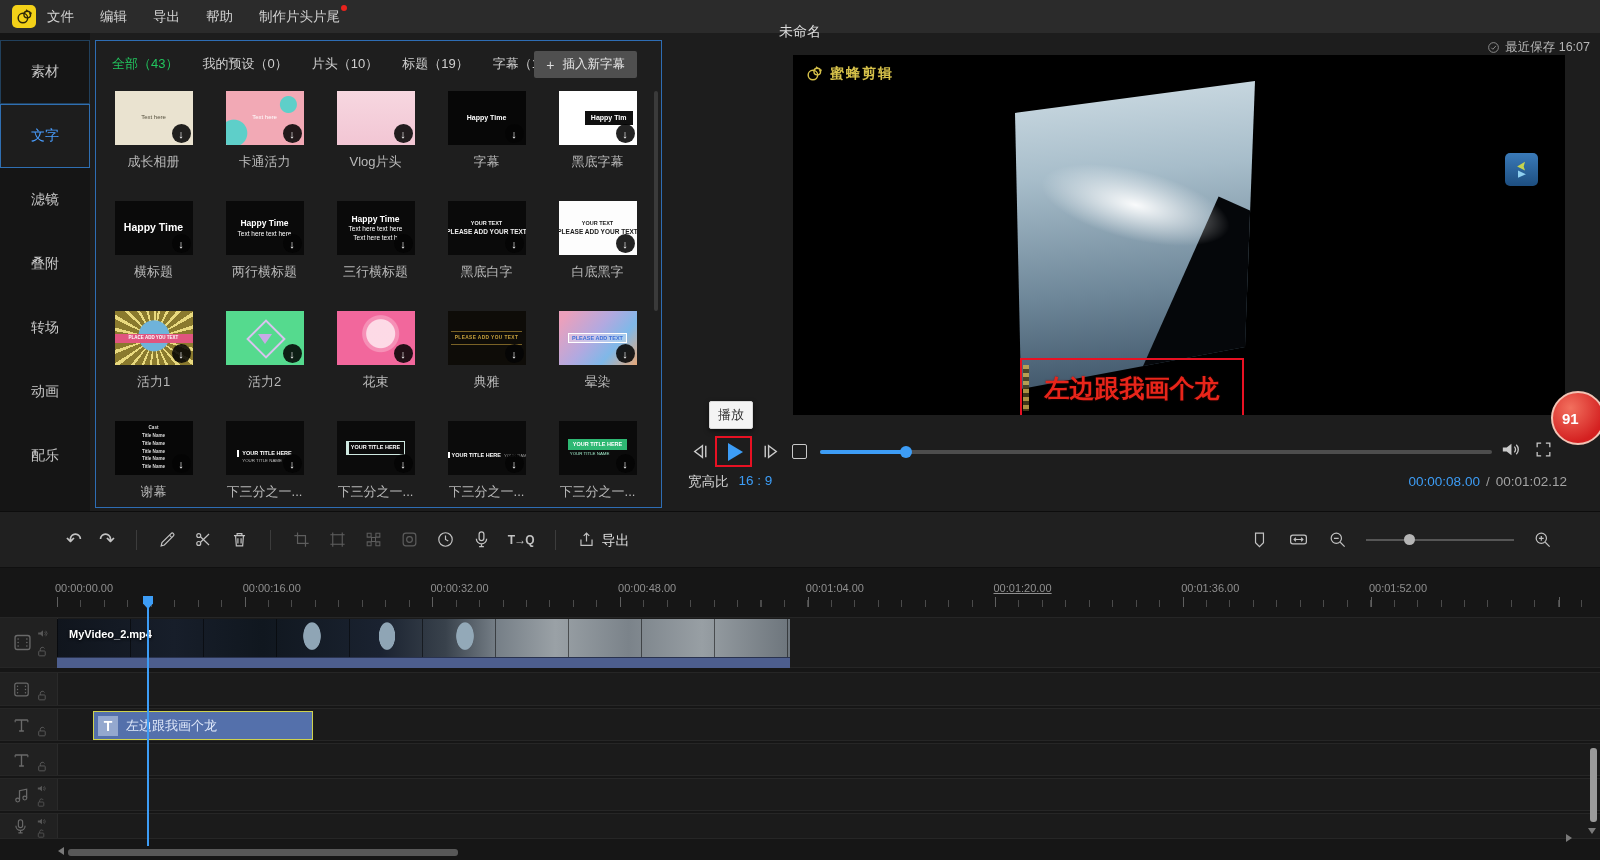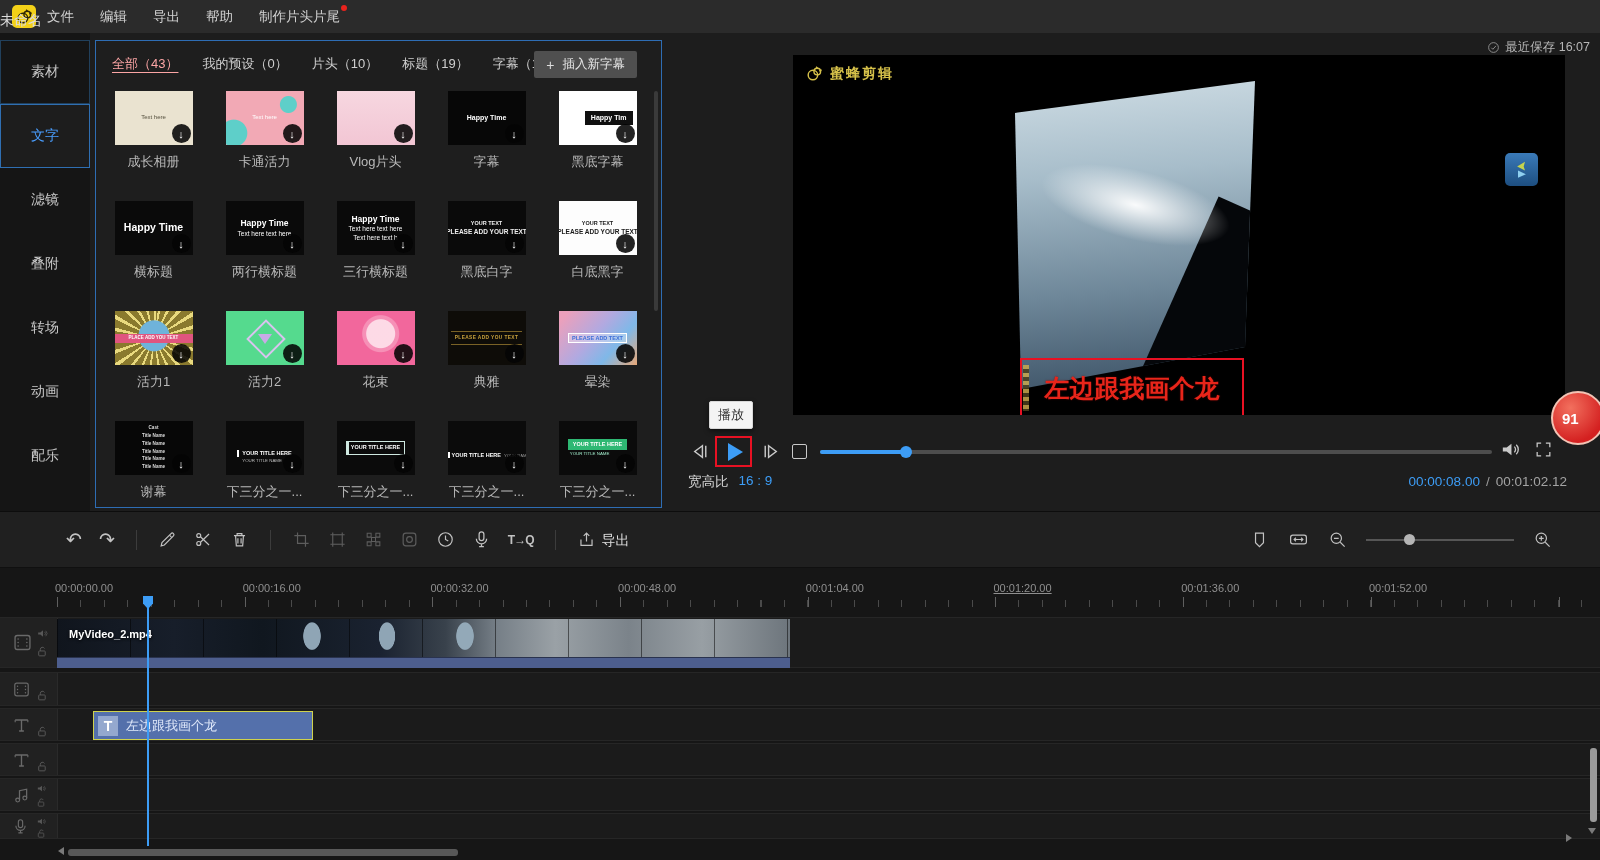--- a/index.html
+++ b/index.html
@@ -9,38 +9,38 @@
   .sv{color:#c4c4c4}
   .s10{width:11px;height:11px}.s12{width:13px;height:13px}
   .s16{width:17px;height:17px}.s18{width:19px;height:19px}.s20{width:21px;height:21px}.s22{width:23px;height:23px}
 
   
   .titlebar{position:absolute;left:0;top:0;width:1600px;height:33px;background:#2b2b2b;display:flex;align-items:center;z-index:30}
   .logo{position:absolute;left:12px;top:5px;width:24px;height:23px;background:#f3d118;border-radius:5px;display:flex;align-items:center;justify-content:center;color:#2e2708}
   .menus{position:absolute;left:47px;top:0;height:33px;display:flex;align-items:center;gap:26px;font-size:13.5px;color:#d2d2d2}
   .menu-item{position:relative;cursor:default}
   .menu-item.has-dot::after{content:"";position:absolute;right:-7px;top:-3px;width:6px;height:6px;border-radius:50%;background:#e8231d}
-  .win-title{position:absolute;left:0;right:0;top:4px;height:33px;line-height:33px;text-align:left;font-size:14px;color:#dcdcdc;pointer-events:none}
+  .win-title{position:absolute;left:0;right:0;top:15px;height:33px;line-height:33px;text-align:center;font-size:14px;color:#dcdcdc;pointer-events:none}
   .tb-right{position:absolute;right:12px;top:0;height:33px;display:flex;align-items:center;gap:20px}
   .vip{color:#e0a23e;font-size:13.5px;}
   .kebab{width:3px;height:3px;border-radius:50%;background:#c4c4c4;box-shadow:0 -5px 0 #c4c4c4,0 5px 0 #c4c4c4;margin:0 4px}
   .win-min{width:13px;height:2px;background:#c4c4c4;margin-top:2px}
   .win-max{width:11px;height:11px;border:1.5px solid #c4c4c4;border-radius:2px}
   .win-close{font-size:18px;color:#c4c4c4;line-height:18px}
 
   
   .sidebar{position:absolute;left:0;top:33px;width:90px;height:478px;background:#151515;padding-top:7px;box-sizing:border-box;z-index:5}
   .side-item{height:64px;display:flex;align-items:center;justify-content:center;font-size:14px;color:#c7c7c7;box-sizing:border-box;border:1px solid transparent}
   .side-item.boxed{border-color:#21405c}
   .side-item.sel{border-color:#2f6fb2;background:#1d1d1d;color:#4a9eff}
 
   
   .library{position:absolute;left:95px;top:40px;width:567px;height:468px;background:#1e1e1e;border:1px solid #2e6db4;box-sizing:border-box;overflow:hidden;z-index:4}
   .lib-tabs{position:absolute;left:16px;top:14px;display:flex;gap:24px;font-size:13px;color:#cfcfcf}
-  .lib-tab.active{color:#fca5a5;text-decoration:underline;text-underline-offset:4px}
+  .lib-tab.active{color:#22c55e;text-underline-offset:4px}
   .insert-btn{position:absolute;right:24px;top:10px;background:#4f4f4f;color:#e6e6e6;border:none;border-radius:2px;
               font-size:12.5px;padding:5px 12px;display:flex;align-items:center;gap:8px;font-family:inherit;cursor:pointer}
   .insert-btn .plus{font-size:14px;color:#ddd}
   .grid{position:absolute;left:2px;right:8px;top:50px;display:grid;grid-template-columns:repeat(5,111px);justify-content:space-between}
   .lib-item{height:110px;display:flex;flex-direction:column;align-items:center}
   .thumb{position:relative;width:78px;height:54px;display:flex;align-items:center;justify-content:center;overflow:hidden;flex:none}
   .thumb-lines{display:flex;flex-direction:column;align-items:center;gap:1px;z-index:1;max-width:100%;text-align:center}
   .tl{display:block;line-height:1.25;white-space:nowrap}
   .dl{position:absolute;right:2px;bottom:2px;width:19px;height:19px;border-radius:50%;background:rgba(5,5,5,.88);
       color:#fff;font-size:11px;font-weight:bold;display:flex;align-items:center;justify-content:center;z-index:2}

